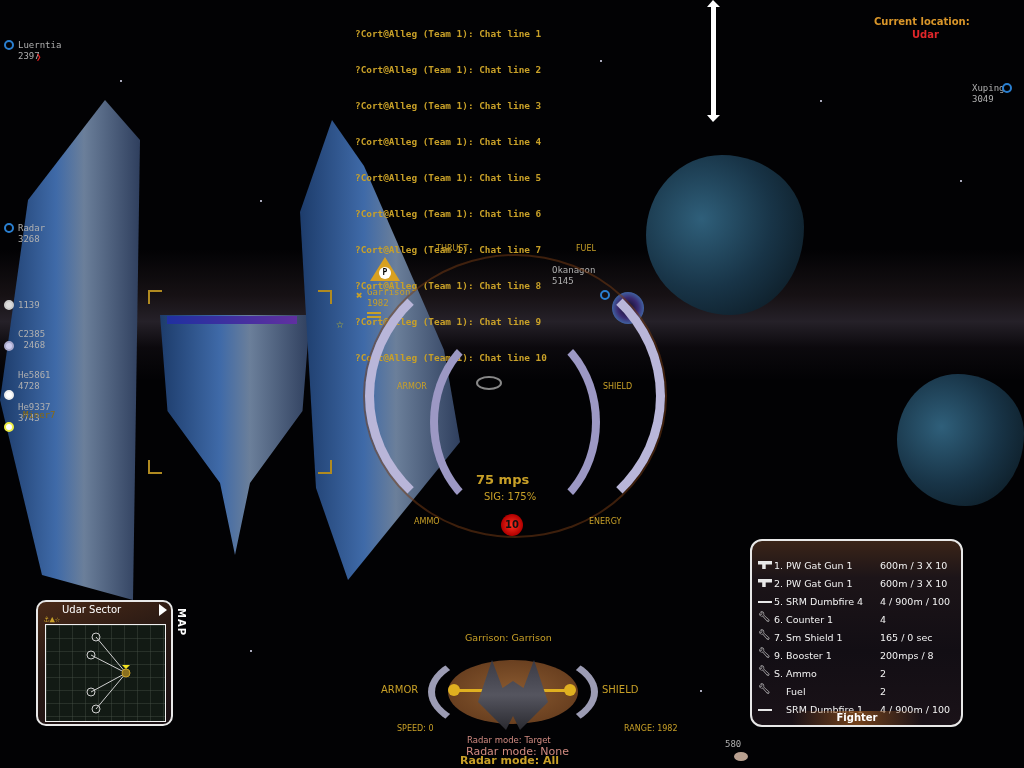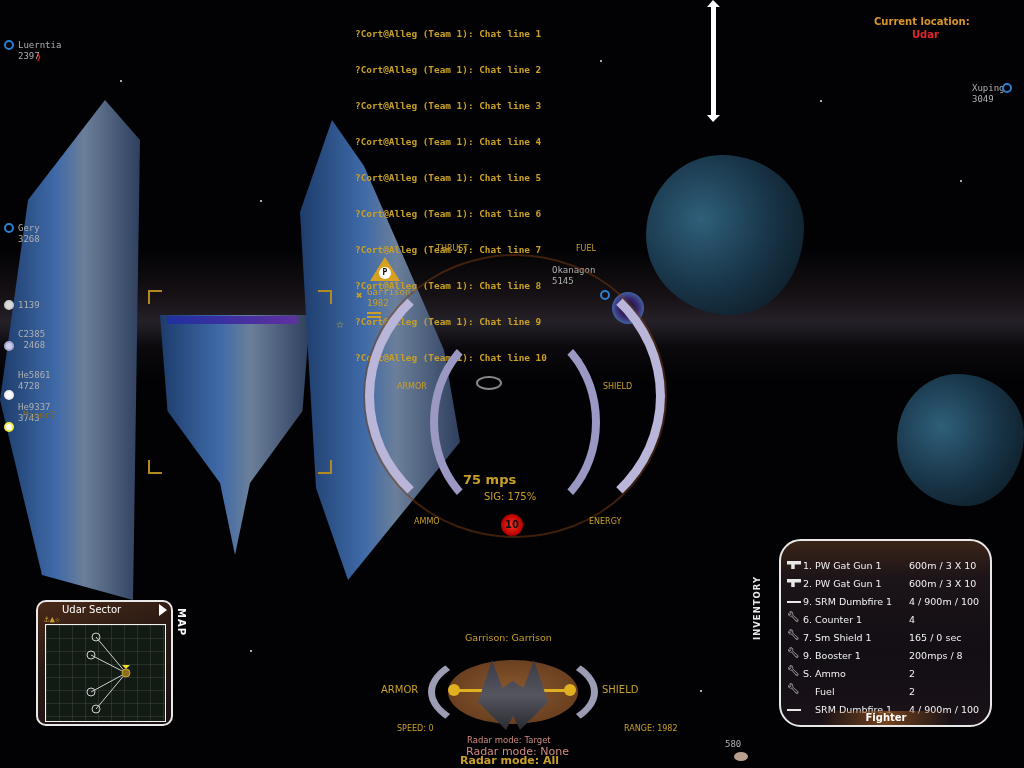--- a/index.html
+++ b/index.html
@@ -18,26 +18,26 @@
   .loc-label{left:874px;top:16px;font-size:10px;font-weight:bold;color:#d9962a;font-family:"DejaVu Sans",sans-serif;}
   .loc-value{left:912px;top:29px;font-size:10px;color:#e0262a;font-family:"DejaVu Sans",sans-serif;font-weight:bold;}
   .throttle{left:711px;top:4px;width:5px;height:114px;background:#fff;}
   .throttle:before,.throttle:after{content:"";position:absolute;left:-4px;border-left:6px solid transparent;border-right:7px solid transparent;}
   .throttle:before{top:-4px;border-bottom:7px solid #fff;}
   .throttle:after{bottom:-4px;border-top:7px solid #fff;}
   
   .gauge-lbl{font-size:8px;color:#c8a028;font-family:"DejaVu Sans",sans-serif;}
   .arc-outer{left:365px;top:256px;width:300px;height:280px;border-radius:50%;border:9px solid transparent;border-left-color:#b9b6d9;border-right-color:#b9b6d9;box-sizing:border-box;box-shadow:0 0 0 2px rgba(120,60,20,0.5);}
   .arc-inner{left:430px;top:322px;width:170px;height:200px;border-radius:50%;border:8px solid transparent;border-left-color:#9c98c4;border-right-color:#9c98c4;box-sizing:border-box;}
-  .speed{left:463px;top:472px;font-size:13px;font-weight:bold;color:#c8a028;font-family:"DejaVu Sans",sans-serif;}
+  .speed{left:476px;top:472px;font-size:13px;font-weight:bold;color:#c8a028;font-family:"DejaVu Sans",sans-serif;}
   .sig{left:484px;top:491px;font-size:10px;color:#c8a028;font-family:"DejaVu Sans",sans-serif;}
   .rank{left:501px;top:514px;width:22px;height:22px;border-radius:50%;background:radial-gradient(circle,#ff3020 0%,#b00000 70%,#400 100%);color:#111;font-size:10px;font-weight:bold;text-align:center;line-height:22px;font-family:"DejaVu Sans",sans-serif;}
   .bracket{width:12px;height:12px;border-color:#b08a20;border-style:solid;border-width:0;}
   
-  .inv{left:779px;top:539px;width:213px;height:188px;border:2px solid #e8e8e8;border-radius:22px;background:linear-gradient(180deg,#3a2418 0%,#1c1418 20%,#120e14 60%,#1a1218 100%);box-sizing:border-box;}
+  .inv{left:750px;top:539px;width:213px;height:188px;border:2px solid #e8e8e8;border-radius:12px;background:linear-gradient(180deg,#3a2418 0%,#1c1418 20%,#120e14 60%,#1a1218 100%);box-sizing:border-box;}
   .inv-row{position:absolute;left:0;width:209px;height:18px;font-family:"DejaVu Sans",sans-serif;font-size:9.5px;color:#f2f2f2;}
   .inv-row .icon{position:absolute;left:6px;top:4px;width:14px;height:8px;}
   .inv-row .name{position:absolute;left:22px;top:3px;white-space:nowrap;}
   .inv-row .val{position:absolute;left:128px;top:3px;white-space:nowrap;}
   .inv-foot{position:absolute;left:40px;bottom:0;width:130px;height:14px;background:linear-gradient(90deg,rgba(120,70,30,0) 0%,rgba(140,80,30,0.8) 50%,rgba(120,70,30,0) 100%);color:#fff;font-weight:bold;font-size:10px;text-align:center;line-height:14px;font-family:"DejaVu Sans",sans-serif;}
   .inv-side{left:752px;top:640px;width:48px;height:14px;transform:rotate(-90deg);transform-origin:left top;color:#e8e8e8;font-size:8.5px;font-weight:bold;font-family:"DejaVu Sans",sans-serif;letter-spacing:1px;}
   
   .map{left:36px;top:600px;width:137px;height:126px;border:2px solid #e8e8e8;border-radius:10px;background:linear-gradient(160deg,#4a2a18 0%,#2a1a14 40%,#1a1014 100%);box-sizing:border-box;}
   .map-title{left:24px;top:2px;font-size:10px;color:#fff;font-family:"DejaVu Sans",sans-serif;}
   .map-grid{left:7px;top:22px;width:119px;height:96px;border:1px solid #f0f0f0;background-color:#121a14;background-image:linear-gradient(rgba(80,90,80,0.35) 1px,transparent 1px),linear-gradient(90deg,rgba(80,90,80,0.35) 1px,transparent 1px);background-size:13px 13px;}
@@ -99,21 +99,21 @@
   <div>2397</div>
   <span class="abs" style="left:18px;top:12px;color:#e02020;font-weight:bold;">❯</span>
 </div>
 <div class="abs contact" style="left:972px;top:83px;">
   <span class="ic" style="left:30px;"></span>
   <div>Xuping</div>
   <div>3049</div>
 </div>
 <div class="abs contact" style="left:18px;top:223px;">
   <span class="ic"></span>
-  <div>Gery</div>
+  <div>Radar</div>
   <div>3268</div>
 </div>
 <div class="abs contact" style="left:18px;top:300px;">
   <span class="ic" style="border-color:#ccc;background:#ddd;"></span>
   <div>1139</div>
 </div>
 <div class="abs contact" style="left:18px;top:329px;text-align:right;">
   <span class="ic" style="top:12px;border-color:#aac;background:#cce;"></span>
   <div>C2385</div>
   <div>2468</div>
@@ -212,21 +212,21 @@
     <span class="name">1. PW Gat Gun 1</span>
     <span class="val">600m / 3 X 10</span>
   </div>
   <div class="inv-row" style="top:34px;">
     <span class="icon" style="background:#e8e8e8;clip-path:polygon(0 0,100% 0,100% 45%,55% 45%,55% 100%,30% 100%,30% 45%,0 45%);"></span>
     <span class="name">2. PW Gat Gun 1</span>
     <span class="val">600m / 3 X 10</span>
   </div>
   <div class="inv-row" style="top:52px;">
     <span class="icon" style="height:2px;top:8px;background:#e8e8e8;"></span>
-    <span class="name">9. SRM Dumbfire 1</span>
+    <span class="name">5. SRM Dumbfire 4</span>
     <span class="val">4 / 900m / 100</span>
   </div>
   <div class="inv-row" style="top:70px;">
     <span class="icon" style="color:#e8e8e8;font-size:10px;top:0;">🔧︎</span>
     <span class="name">6. Counter 1</span>
     <span class="val">4</span>
   </div>
   <div class="inv-row" style="top:88px;">
     <span class="icon" style="color:#e8e8e8;font-size:10px;top:0;">🔧︎</span>
     <span class="name">7. Sm Shield 1</span>

